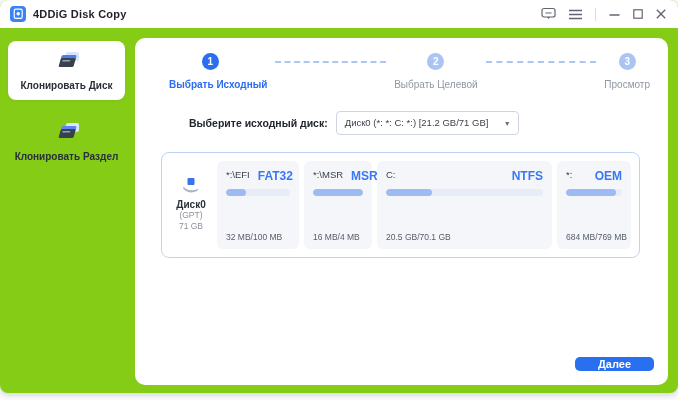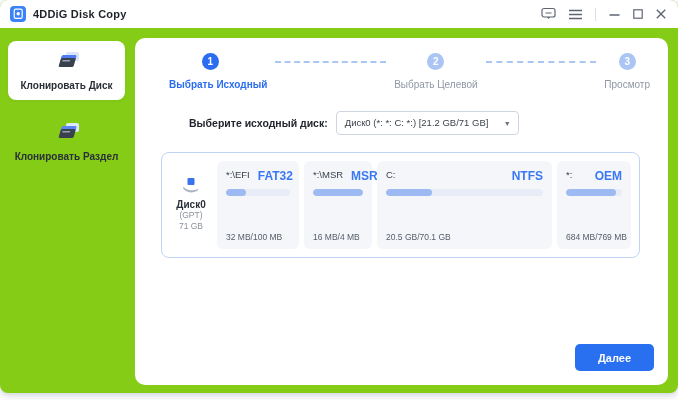--- a/index.html
+++ b/index.html
@@ -65,21 +65,21 @@
   .partition.grow { flex: 1; }
   .p1 { width: 82px; } .p2 { width: 68px; } .p4 { width: 74px; }
   .part-head { display: flex; justify-content: space-between; align-items: flex-start; }
   .part-name { font-size: 9.5px; color: #3a404b; }
   .part-fs { font-size: 12px; color: #3a78f2; font-weight: bold; margin-left: 8px; }
   .part-bar { height: 7px; border-radius: 4px; background: #e7ecf7; margin: 6px 0 6px; overflow: hidden; }
   .part-fill { height: 100%; border-radius: 4px; background: #9dbbf2; }
   .part-usage { font-size: 8.5px; color: #565d68; white-space: nowrap; margin-top: 36px; }
 
   
-  .next-btn { position: absolute; right: 14px; bottom: 14px; width: 79px; height: 27px;
+  .next-btn { position: absolute; right: 14px; bottom: 14px; width: 79px; height: 14px;
               background: #2970f0; color: #fff; border: none; border-radius: 5px;
               font-size: 11px; font-weight: bold; font-family: inherit; cursor: pointer; }
 </style>
 </head>
 <body>
 
 <div class="window">
 
   <div class="titlebar">
     <div class="title-left">

